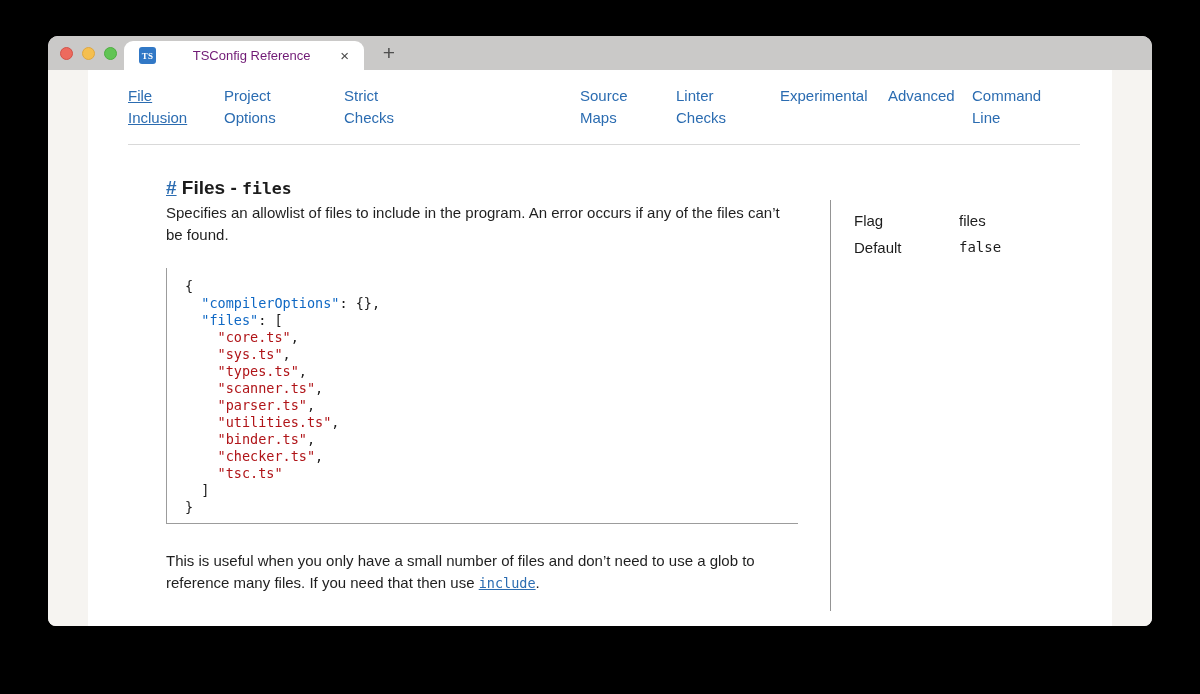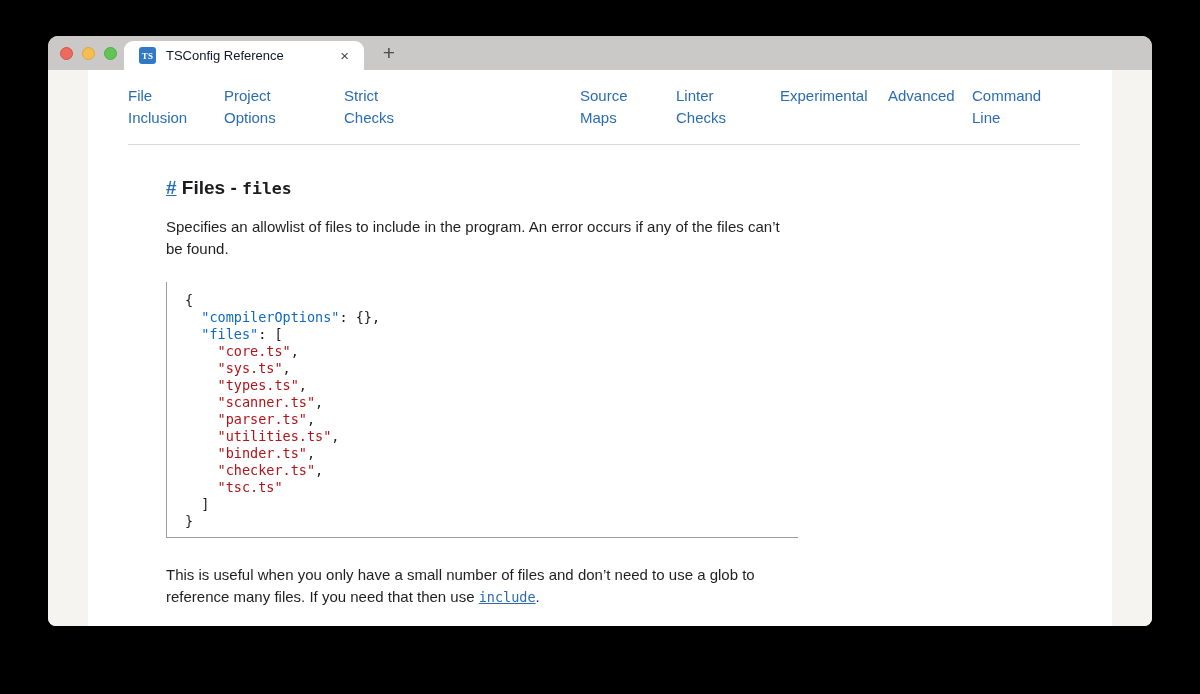--- a/index.html
+++ b/index.html
@@ -14,55 +14,55 @@
   .dot { width:13px; height:13px; border-radius:50%; }
   .dot.red { background:#ed6a5e; border:1px solid #d35248; }
   .dot.yellow { background:#f5bf4f; border:1px solid #dfa740; }
   .dot.green { background:#61c454; border:1px solid #4caf3f; }
 
   .tab { position:absolute; left:76px; top:5px; width:240px; height:29px; background:#fff;
          border-radius:9px 9px 0 0; display:flex; align-items:center; padding:0 12px 0 15px; }
   .favicon { width:17px; height:17px; border-radius:3px; background:#3178c6; color:#fff;
              font-size:9px; font-weight:bold; display:flex; align-items:center; justify-content:center;
              letter-spacing:0.3px; flex:0 0 auto;font-family:Liberation Serif, serif; }
-  .tab-title { font-size:13px; color:#0f172a; margin-left:10px; white-space:nowrap; overflow:hidden; flex:1 1 auto; }
+  .tab-title { font-size:13px; color:#701a75; margin-left:10px; white-space:nowrap; overflow:hidden; flex:1 1 auto;text-align:center; }
   .tab-close { font-size:15px; color:#4a4a4a; line-height:1; padding:2px 3px; cursor:default; }
   .newtab { position:absolute; left:324px; top:0; width:34px; height:34px; display:flex; align-items:center;
             justify-content:center; font-size:21px; font-weight:300; color:#4f4f4f; }
 
   
   .page { height:556px; background:#f6f4f1; }
   .card { margin:0 40px; background:#fff; height:100%; position:relative; }
 
   
   .nav { position:relative; height:75px; }
   .nav-rule { position:absolute; left:40px; right:32px; bottom:0; height:1px; background:#d9d9d9; }
   .nav a { position:absolute; top:15px; display:block; color:#2b6cb1; font-size:15px; line-height:22px;
            text-decoration:none; cursor:pointer; }
-  .nav a.active { }
+  .nav a.active { text-decoration:underline; }
   .n0 { left:40px;  max-width:72px; }
   .n1 { left:136px; max-width:64px; }
   .n2 { left:256px; max-width:58px; }
   .n3 { left:352px; max-width:84px; }
   .n4 { left:492px; max-width:58px; }
   .n5 { left:588px; max-width:54px; }
   .n6 { left:692px; }
   .n7 { left:800px; }
   .n8 { left:884px; max-width:82px; }
 
   
   .content { display:flex; align-items:flex-start; padding-left:78px; }
   .main { flex:0 0 630px; }
 
   h2 { margin-top:30px; font-size:19px; line-height:26px; color:#1c1c1c; font-weight:bold; }
   h2 .hash { color:#2b6cb1; text-decoration:underline; font-weight:bold; cursor:pointer; }
   h2 .hcode { font-family:"DejaVu Sans Mono", monospace; font-size:16.5px; font-weight:bold; }
 
   p { font-size:15px; line-height:22px; color:#1f1f1f; }
-  .intro { margin-top:14px; }
+  .intro { }
   .outro { margin-top:26px; }
   .inline-link { font-family:"DejaVu Sans Mono", monospace; font-size:13.5px; color:#2b6cb1;
                  text-decoration:underline; cursor:pointer; }
 
   
   .codeblock { margin-top:22px; width:632px; border-left:1px solid #9c9c9c; border-bottom:1px solid #9c9c9c;
                padding:10px 0 7px 18px; font-family:"DejaVu Sans Mono", monospace; font-size:13.5px;
                line-height:17px; color:#1a1a1a; white-space:pre; }
   .codeblock .ln { display:block; }
   .ind1 { padding-left:2ch; }
@@ -117,17 +117,27 @@
         <div class="main">
           <h2><span class="hash">#</span><span> Files - </span><span class="hcode">files</span></h2>
 
           <p class="intro">Specifies an allowlist of files to include in the program. An error occurs if any of the files can’t be found.</p>
 
           <div class="codeblock"><span class="ln">{</span><span class="ln ind1"><span class="tok-key">"compilerOptions"</span><span>: {},</span></span><span class="ln ind1"><span class="tok-key">"files"</span><span>: [</span></span><span class="ln ind2"><span class="tok-str">"core.ts"</span><span>,</span></span><span class="ln ind2"><span class="tok-str">"sys.ts"</span><span>,</span></span><span class="ln ind2"><span class="tok-str">"types.ts"</span><span>,</span></span><span class="ln ind2"><span class="tok-str">"scanner.ts"</span><span>,</span></span><span class="ln ind2"><span class="tok-str">"parser.ts"</span><span>,</span></span><span class="ln ind2"><span class="tok-str">"utilities.ts"</span><span>,</span></span><span class="ln ind2"><span class="tok-str">"binder.ts"</span><span>,</span></span><span class="ln ind2"><span class="tok-str">"checker.ts"</span><span>,</span></span><span class="ln ind2"><span class="tok-str">"tsc.ts"</span><span></span></span><span class="ln ind1">]</span><span class="ln">}</span></div>
 
           <p class="outro"><span>This is useful when you only have a small number of files and don’t need to use a glob to reference many files. If you need that then use </span><a class="inline-link">include</a><span>.</span></p>
         </div>
 
+        <div class="aside">
+          <div class="aside-row">
+            <span class="aside-label">Flag</span>
+            <span class="aside-value">files</span>
+          </div>
+          <div class="aside-row">
+            <span class="aside-label">Default</span>
+            <span class="aside-value mono">false</span>
+          </div>
+        </div>
 
       </div>
     </div>
   </div>
 </div>
 
 </body></html>

